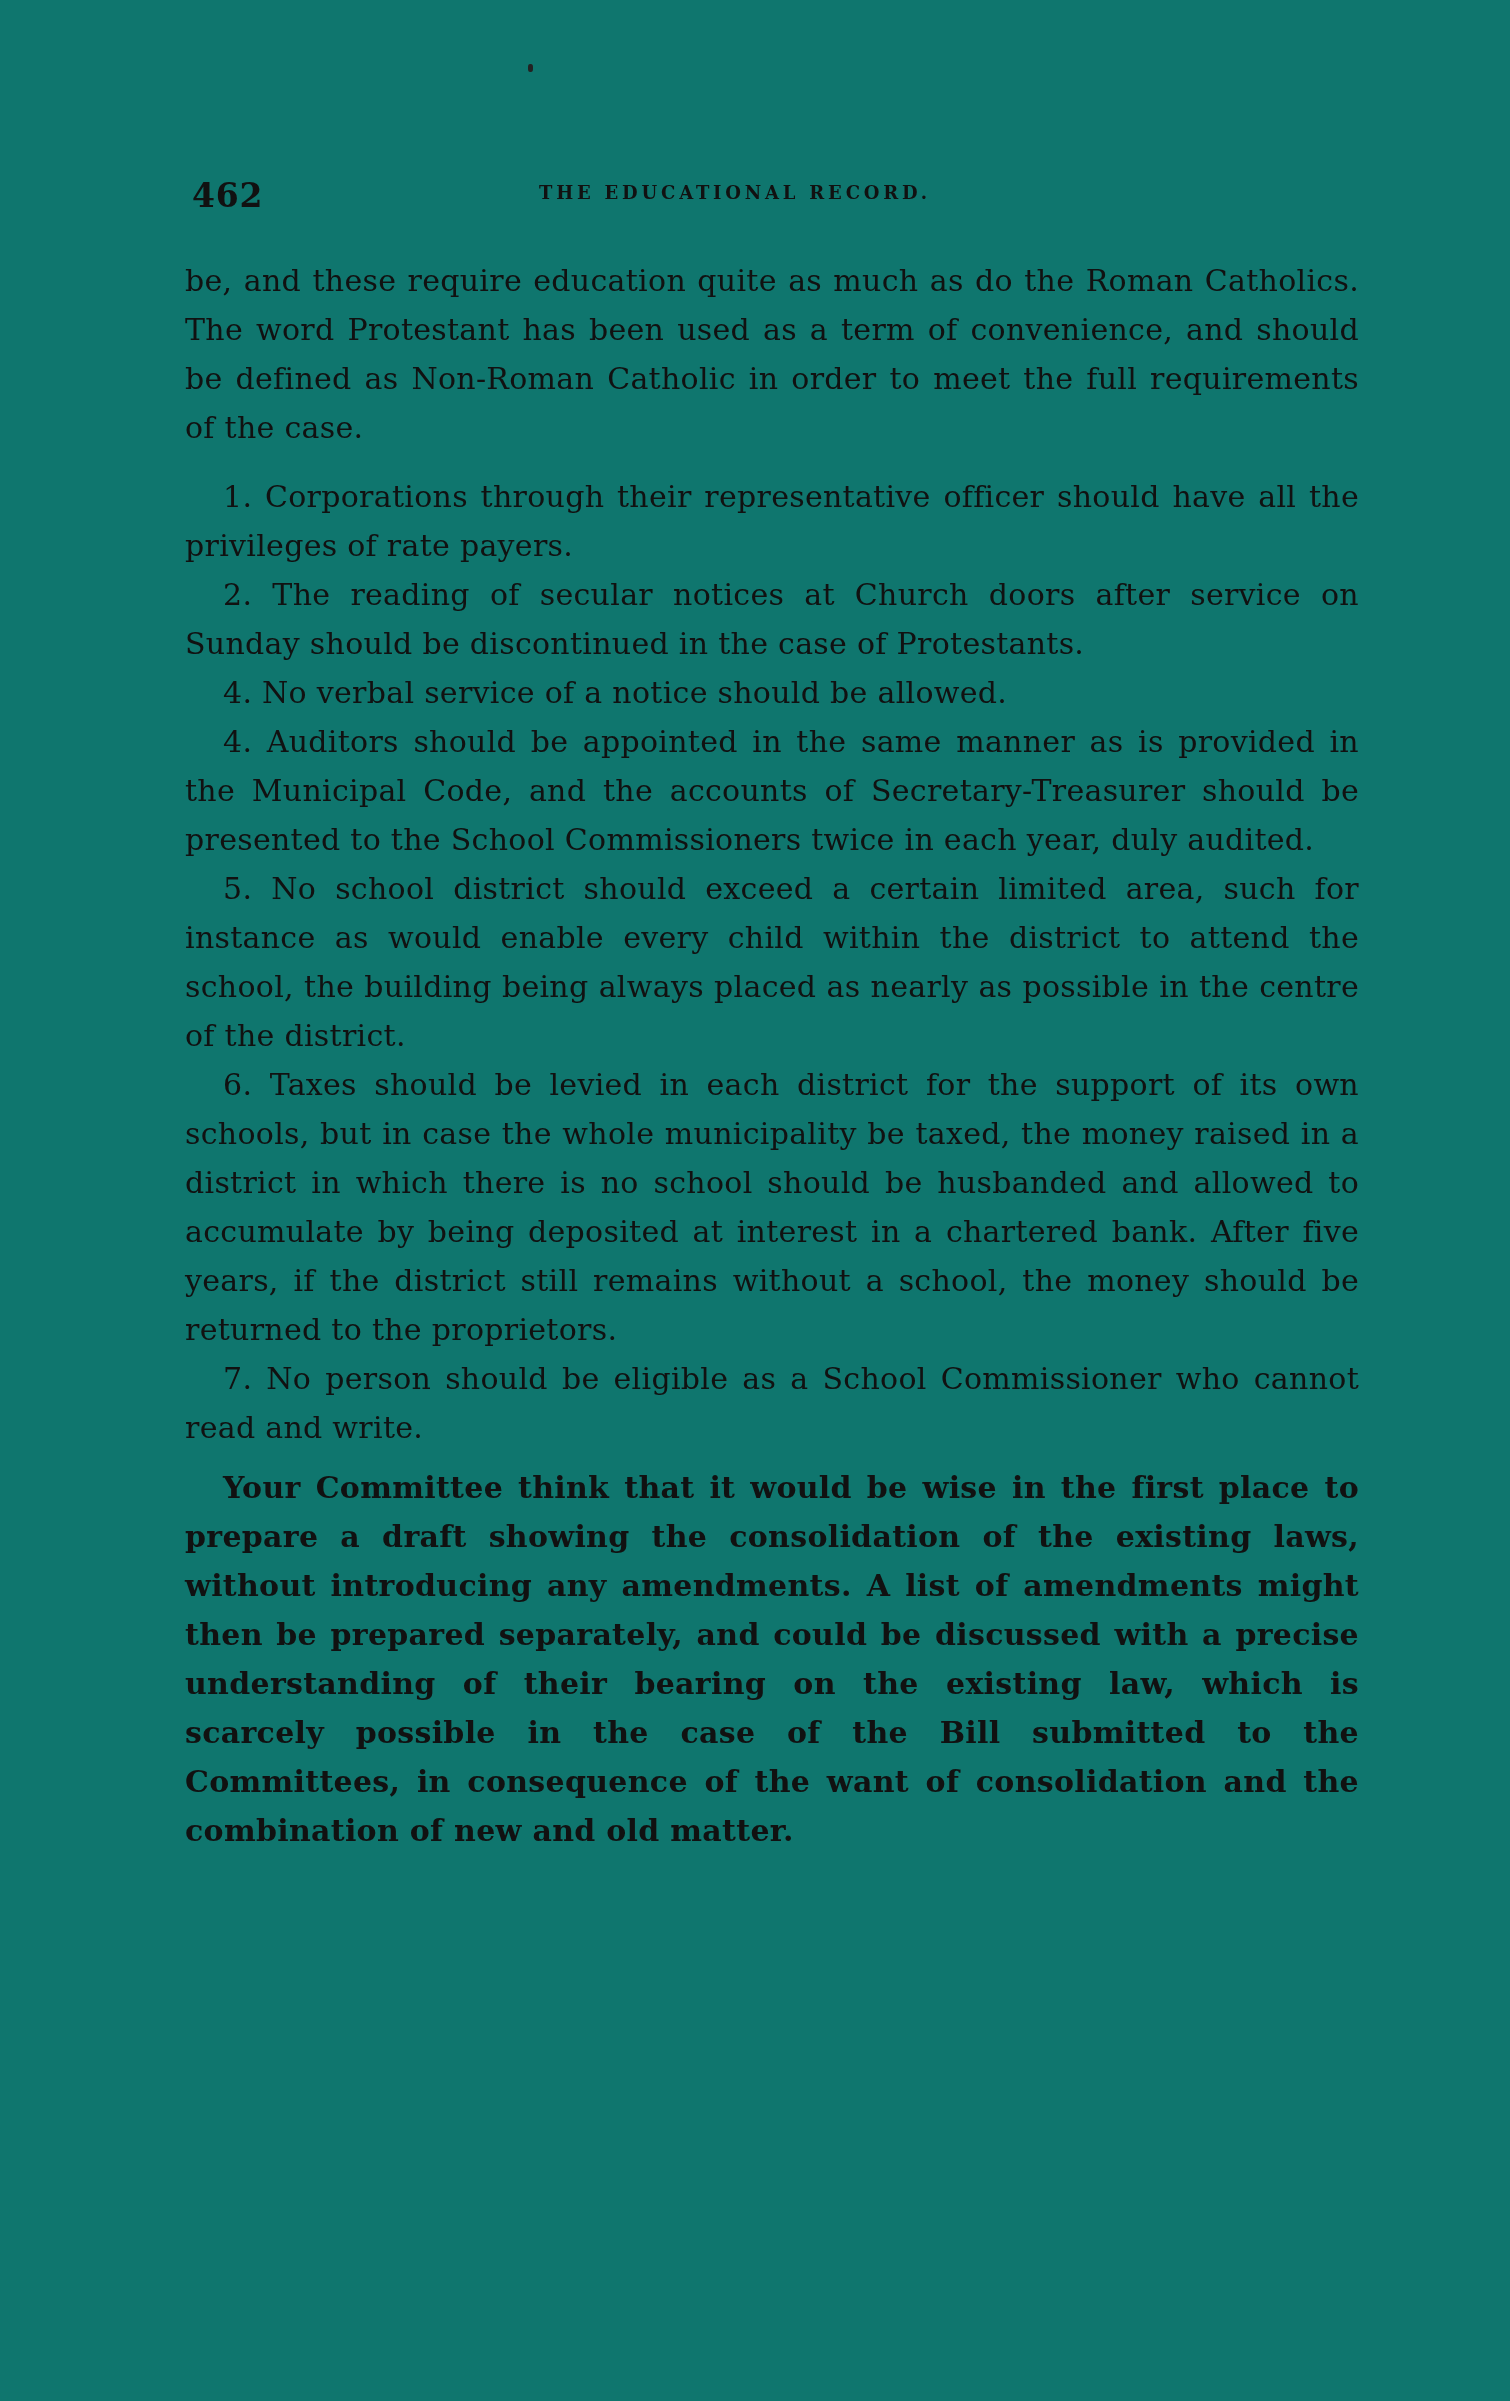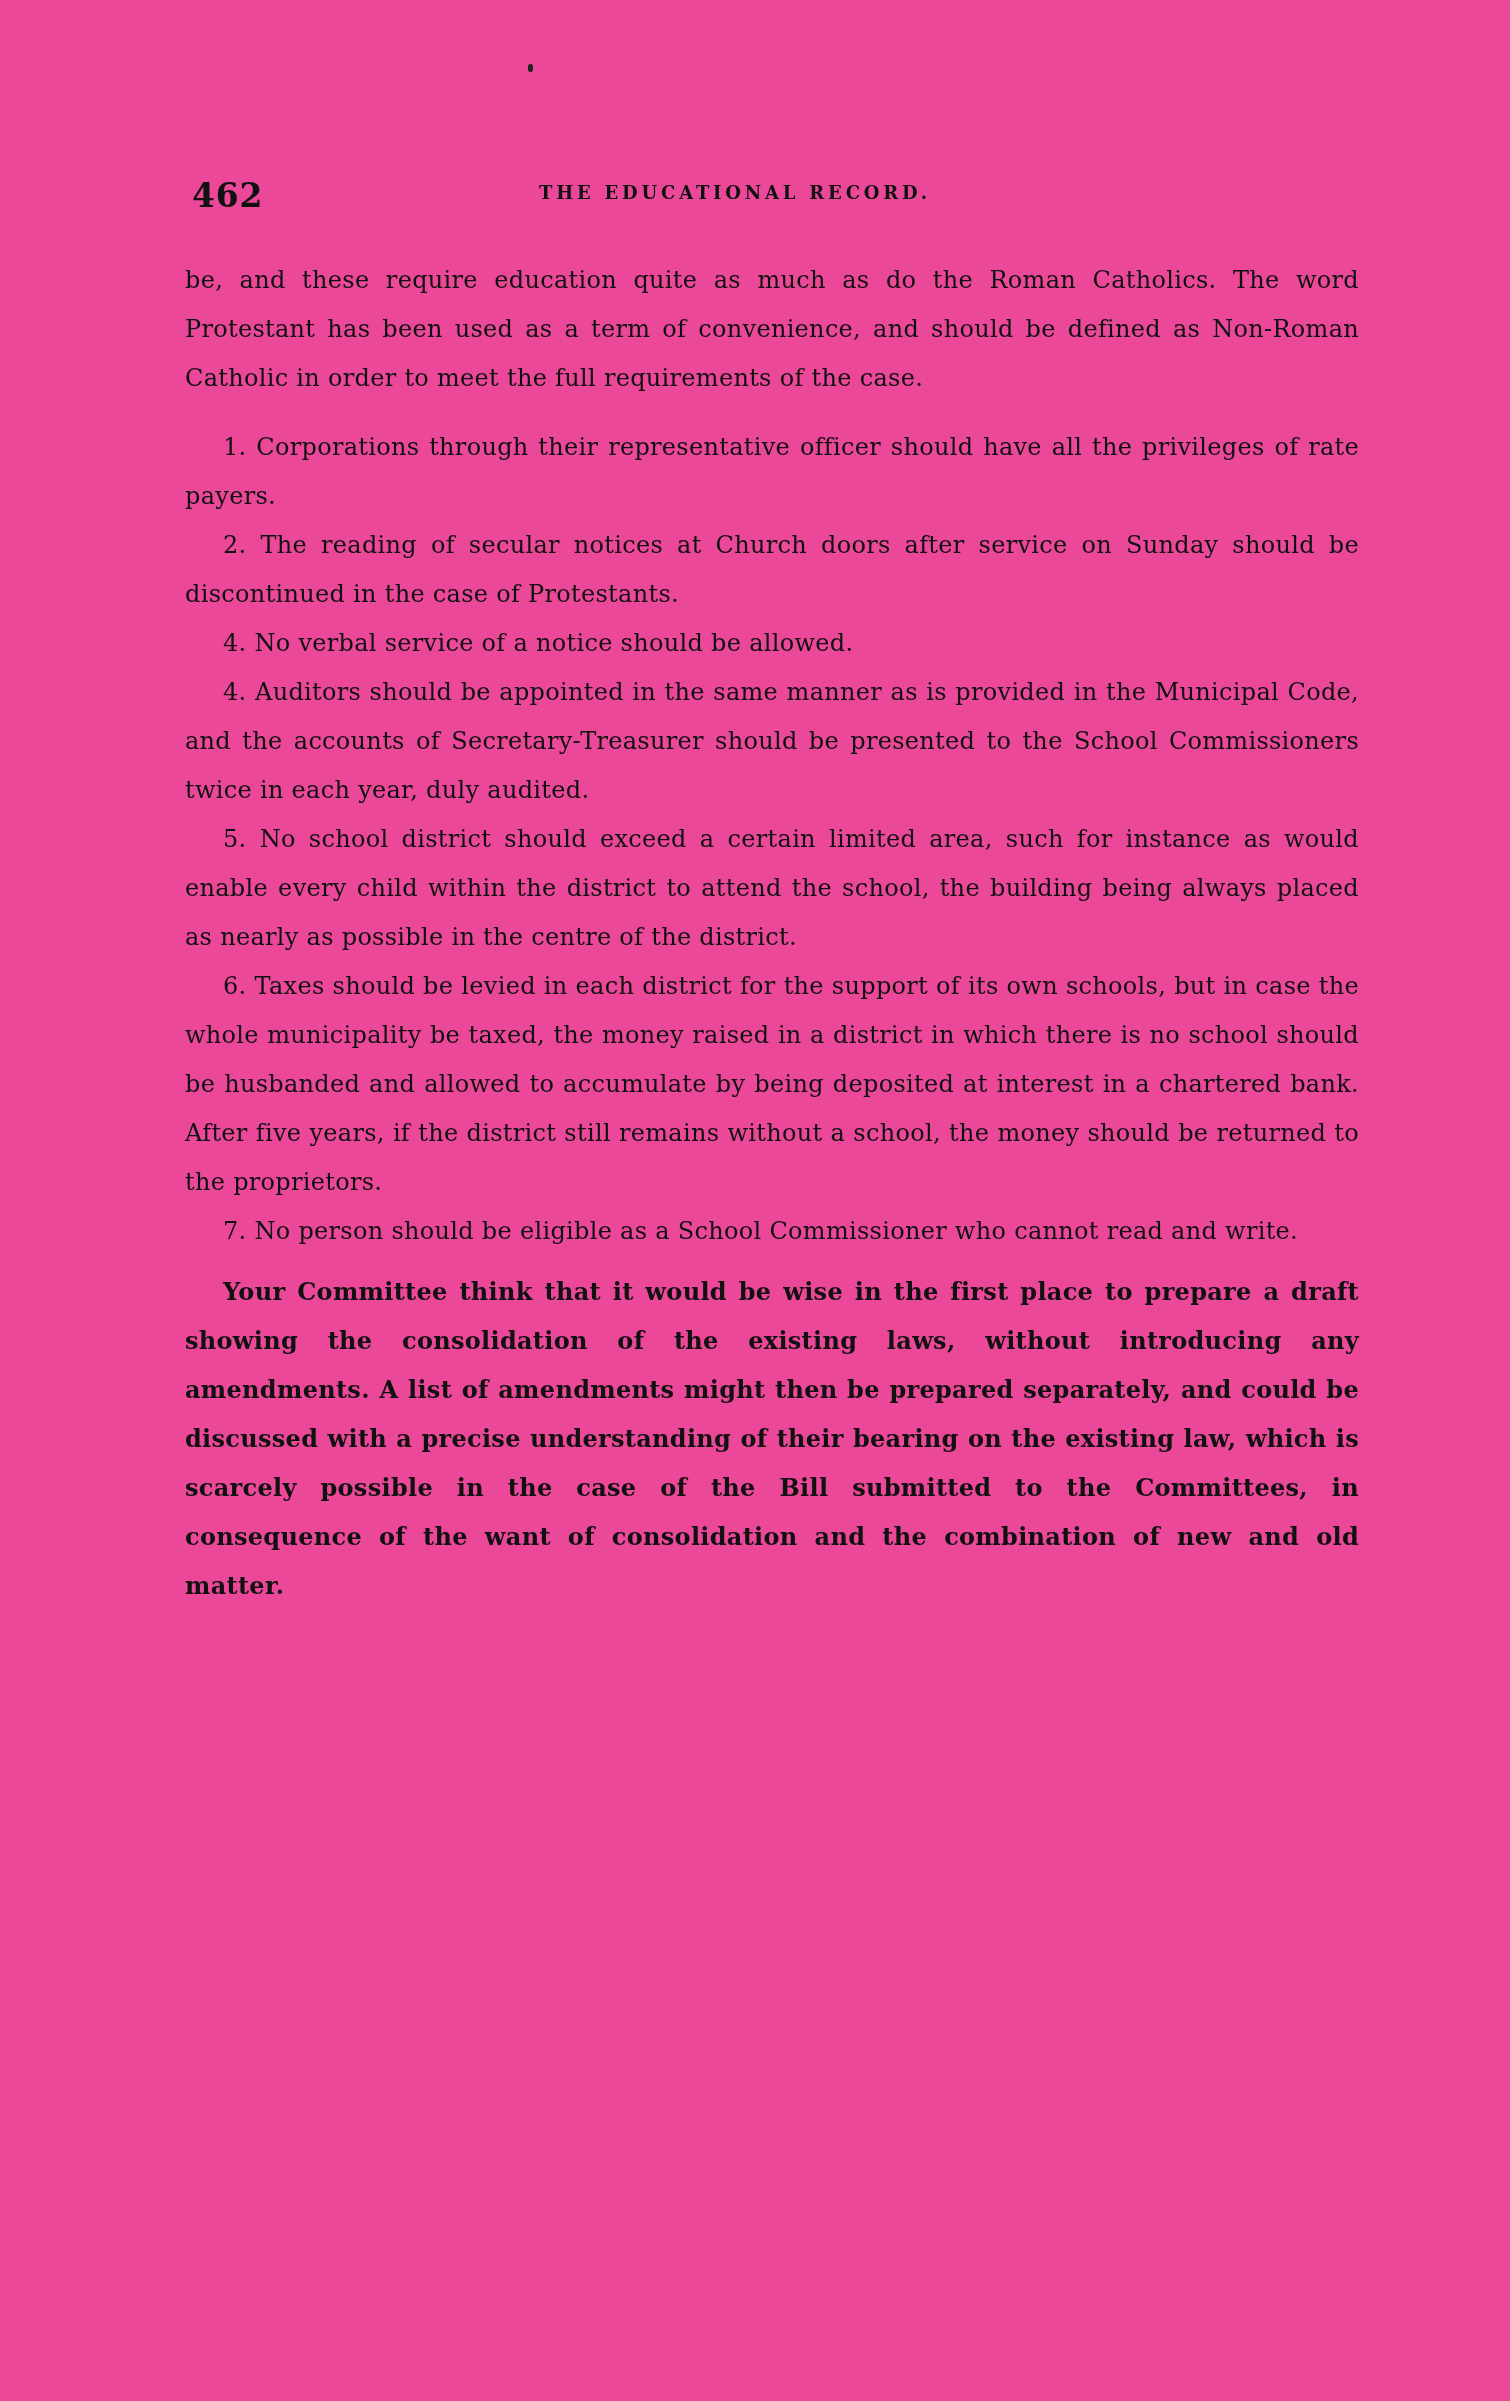--- a/index.html
+++ b/index.html
@@ -1,24 +1,24 @@
 <!DOCTYPE html>
 <html style="font-size:12px"><head>
 <meta charset="utf-8">
 <style>
   html, body { margin: 0; padding: 0; background: #ffffff; }
   body { width: 1511px; height: 2401px; position: relative; overflow: hidden; }
-  .page { position: absolute; left: 0; top: 0; width: 1511px; height: 2401px; background: #ec4899; color: #111; }
+  .page { position: absolute; left: 0; top: 0; width: 1511px; height: 2401px; background: #0f766e; color: #111; }
   .speck { position: absolute; left: 528px; top: 64px; width: 5.3px; height: 8.3px; background: #222; border-radius: 40%; }
   .running-head { position: absolute; left: 192px; top: 176px; width: 1165px; height: 42px;
     font-family: "DejaVu Serif", serif; color: #111; }
   .page-num { position: absolute; left: 0; top: 0; font-size: 33px; font-weight: bold; letter-spacing: 0.8px; }
   .journal-title { position: absolute; left: 347px; top: 6px; font-size: 18px; font-weight: bold; letter-spacing: 3.8px; }
   .body-text { position: absolute; left: 185px; top: 256px; width: 1174px;
-    font-family: "DejaVu Serif", serif; font-size: 24px; line-height: 49px; color: #111;
+    font-family: "DejaVu Serif", serif; font-size: 30px; line-height: 49px; color: #111;
     text-align: justify; letter-spacing: 0.3px; }
   .body-text p { margin: 0; text-indent: 38px; }
   .body-text p.first { text-indent: 0; }
   .body-text p.item { }
   .body-text p.gap-before { margin-top: 20px; }
   .body-text p.gap-before-lg { margin-top: 10.6px; font-weight: bold; }
 </style>
 </head>
 <body>
 

